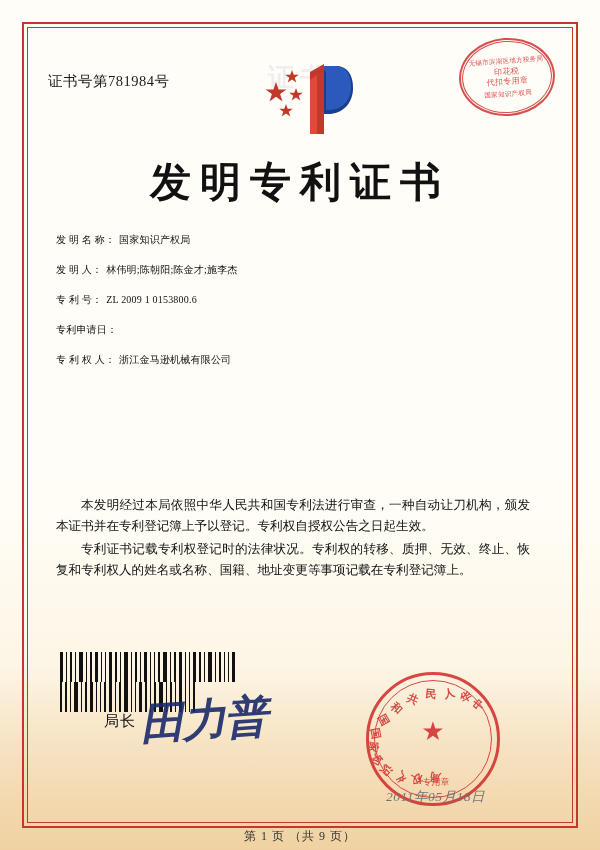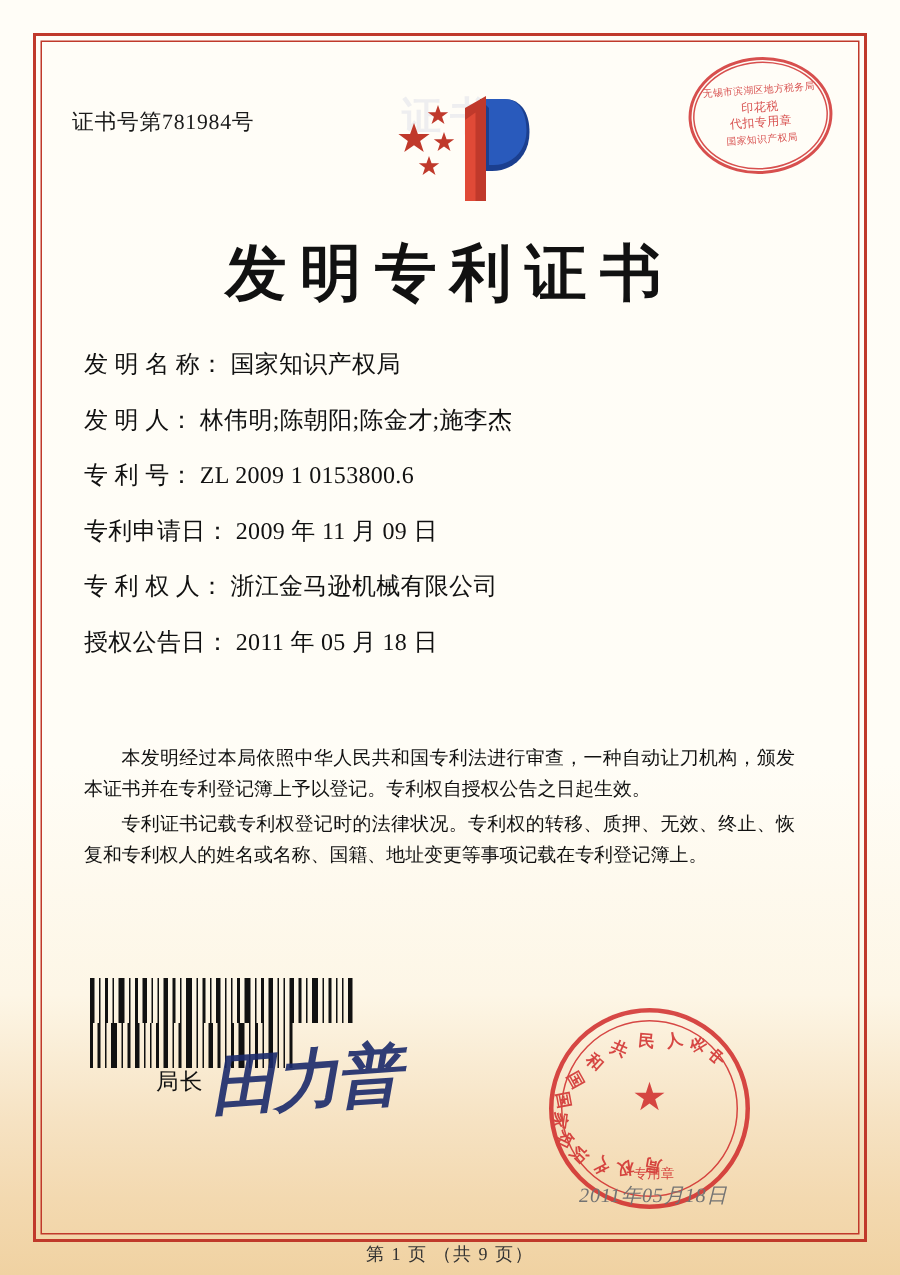--- a/index.html
+++ b/index.html
@@ -126,21 +126,21 @@
   .fields {
     position: absolute;
     left: 56px;
     top: 233px;
     width: 470px;
   }
   .field-row {
     display: flex;
     align-items: baseline;
     margin-bottom: 16px;
-    font-size: 16px;
+    font-size: 10px;
     color: #111;
   }
   .field-label {
     white-space: nowrap;
     letter-spacing: .2px;
   }
   .field-value {
     margin-left: 4px;
     letter-spacing: .2px;
   }
@@ -332,29 +332,24 @@
     <div class="field-row">
       <span class="field-label">发 明 人：</span>
       <span class="field-value">林伟明;陈朝阳;陈金才;施李杰</span>
     </div>
     <div class="field-row">
       <span class="field-label">专 利 号：</span>
       <span class="field-value">ZL 2009 1 0153800.6</span>
     </div>
     <div class="field-row">
       <span class="field-label">专利申请日：</span>
-      <span class="field-value">2009 年 11 月 09 日</span>
     </div>
     <div class="field-row">
       <span class="field-label">专 利 权 人：</span>
       <span class="field-value">浙江金马逊机械有限公司</span>
-    </div>
-    <div class="field-row">
-      <span class="field-label">授权公告日：</span>
-      <span class="field-value">2011 年 05 月 18 日</span>
     </div>
   </div>
 
   <div class="paras">
     <p>本发明经过本局依照中华人民共和国专利法进行审查，一种自动让刀机构，颁发本证书并在专利登记簿上予以登记。专利权自授权公告之日起生效。</p>
     <p>专利证书记载专利权登记时的法律状况。专利权的转移、质押、无效、终止、恢复和专利权人的姓名或名称、国籍、地址变更等事项记载在专利登记簿上。</p>
   </div>
 
   <div class="barcode"><span style="width: 3px;"></span><span style="width: 1px; background: transparent;"></span><span style="width: 1px;"></span><span style="width: 1px; background: transparent;"></span><span style="width: 2px;"></span><span style="width: 1px; background: transparent;"></span><span style="width: 1px;"></span><span style="width: 1px; background: transparent;"></span><span style="width: 4px;"></span><span style="width: 1px; background: transparent;"></span><span style="width: 1px;"></span><span style="width: 1px; background: transparent;"></span><span style="width: 2px;"></span><span style="width: 1px; background: transparent;"></span><span style="width: 3px;"></span><span style="width: 1px; background: transparent;"></span><span style="width: 1px;"></span><span style="width: 1px; background: transparent;"></span><span style="width: 1px;"></span><span style="width: 1px; background: transparent;"></span><span style="width: 3px;"></span><span style="width: 1px; background: transparent;"></span><span style="width: 2px;"></span><span style="width: 1px; background: transparent;"></span><span style="width: 1px;"></span><span style="width: 1px; background: transparent;"></span><span style="width: 4px;"></span><span style="width: 1px; background: transparent;"></span><span style="width: 1px;"></span><span style="width: 1px; background: transparent;"></span><span style="width: 2px;"></span><span style="width: 1px; background: transparent;"></span><span style="width: 1px;"></span><span style="width: 1px; background: transparent;"></span><span style="width: 3px;"></span><span style="width: 1px; background: transparent;"></span><span style="width: 1px;"></span><span style="width: 1px; background: transparent;"></span><span style="width: 1px;"></span><span style="width: 1px; background: transparent;"></span><span style="width: 2px;"></span><span style="width: 1px; background: transparent;"></span><span style="width: 4px;"></span><span style="width: 1px; background: transparent;"></span><span style="width: 1px;"></span><span style="width: 1px; background: transparent;"></span><span style="width: 2px;"></span><span style="width: 1px; background: transparent;"></span><span style="width: 3px;"></span><span style="width: 1px; background: transparent;"></span><span style="width: 1px;"></span><span style="width: 1px; background: transparent;"></span><span style="width: 1px;"></span><span style="width: 1px; background: transparent;"></span><span style="width: 3px;"></span><span style="width: 1px; background: transparent;"></span><span style="width: 2px;"></span><span style="width: 1px; background: transparent;"></span><span style="width: 1px;"></span><span style="width: 1px; background: transparent;"></span><span style="width: 4px;"></span><span style="width: 1px; background: transparent;"></span><span style="width: 1px;"></span><span style="width: 1px; background: transparent;"></span><span style="width: 2px;"></span><span style="width: 1px; background: transparent;"></span><span style="width: 1px;"></span><span style="width: 1px; background: transparent;"></span><span style="width: 1px;"></span><span style="width: 1px; background: transparent;"></span><span style="width: 3px;"></span><span style="width: 1px; background: transparent;"></span><span style="width: 2px;"></span><span style="width: 1px; background: transparent;"></span><span style="width: 2px;"></span><span style="width: 1px; background: transparent;"></span><span style="width: 1px;"></span><span style="width: 1px; background: transparent;"></span><span style="width: 4px;"></span><span style="width: 1px; background: transparent;"></span><span style="width: 1px;"></span><span style="width: 1px; background: transparent;"></span><span style="width: 2px;"></span><span style="width: 1px; background: transparent;"></span><span style="width: 3px;"></span><span style="width: 1px; background: transparent;"></span><span style="width: 1px;"></span><span style="width: 1px; background: transparent;"></span><span style="width: 1px;"></span><span style="width: 1px; background: transparent;"></span><span style="width: 2px;"></span><span style="width: 1px; background: transparent;"></span><span style="width: 3px;"></span><span style="width: 1px; background: transparent;"></span><span style="width: 1px;"></span><span style="width: 1px; background: transparent;"></span><span style="width: 2px;"></span><span style="width: 1px; background: transparent;"></span><span style="width: 4px;"></span><span style="width: 1px; background: transparent;"></span><span style="width: 1px;"></span><span style="width: 1px; background: transparent;"></span><span style="width: 1px;"></span><span style="width: 1px; background: transparent;"></span><span style="width: 3px;"></span><span style="width: 1px; background: transparent;"></span><span style="width: 2px;"></span><span style="width: 1px; background: transparent;"></span><span style="width: 1px;"></span><span style="width: 1px; background: transparent;"></span><span style="width: 2px;"></span><span style="width: 1px; background: transparent;"></span><span style="width: 4px;"></span><span style="width: 1px; background: transparent;"></span><span style="width: 1px;"></span><span style="width: 1px; background: transparent;"></span><span style="width: 2px;"></span><span style="width: 1px; background: transparent;"></span><span style="width: 1px;"></span><span style="width: 1px; background: transparent;"></span><span style="width: 3px;"></span><span style="width: 1px; background: transparent;"></span><span style="width: 1px;"></span><span style="width: 1px; background: transparent;"></span><span style="width: 1px;"></span><span style="width: 1px; background: transparent;"></span><span style="width: 2px;"></span><span style="width: 1px; background: transparent;"></span></div>
 

